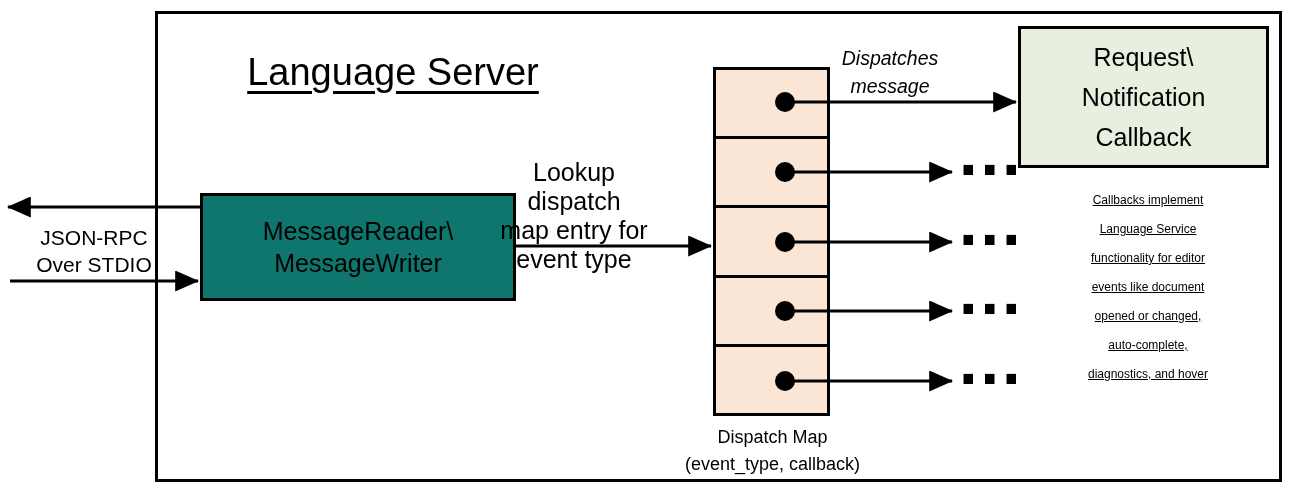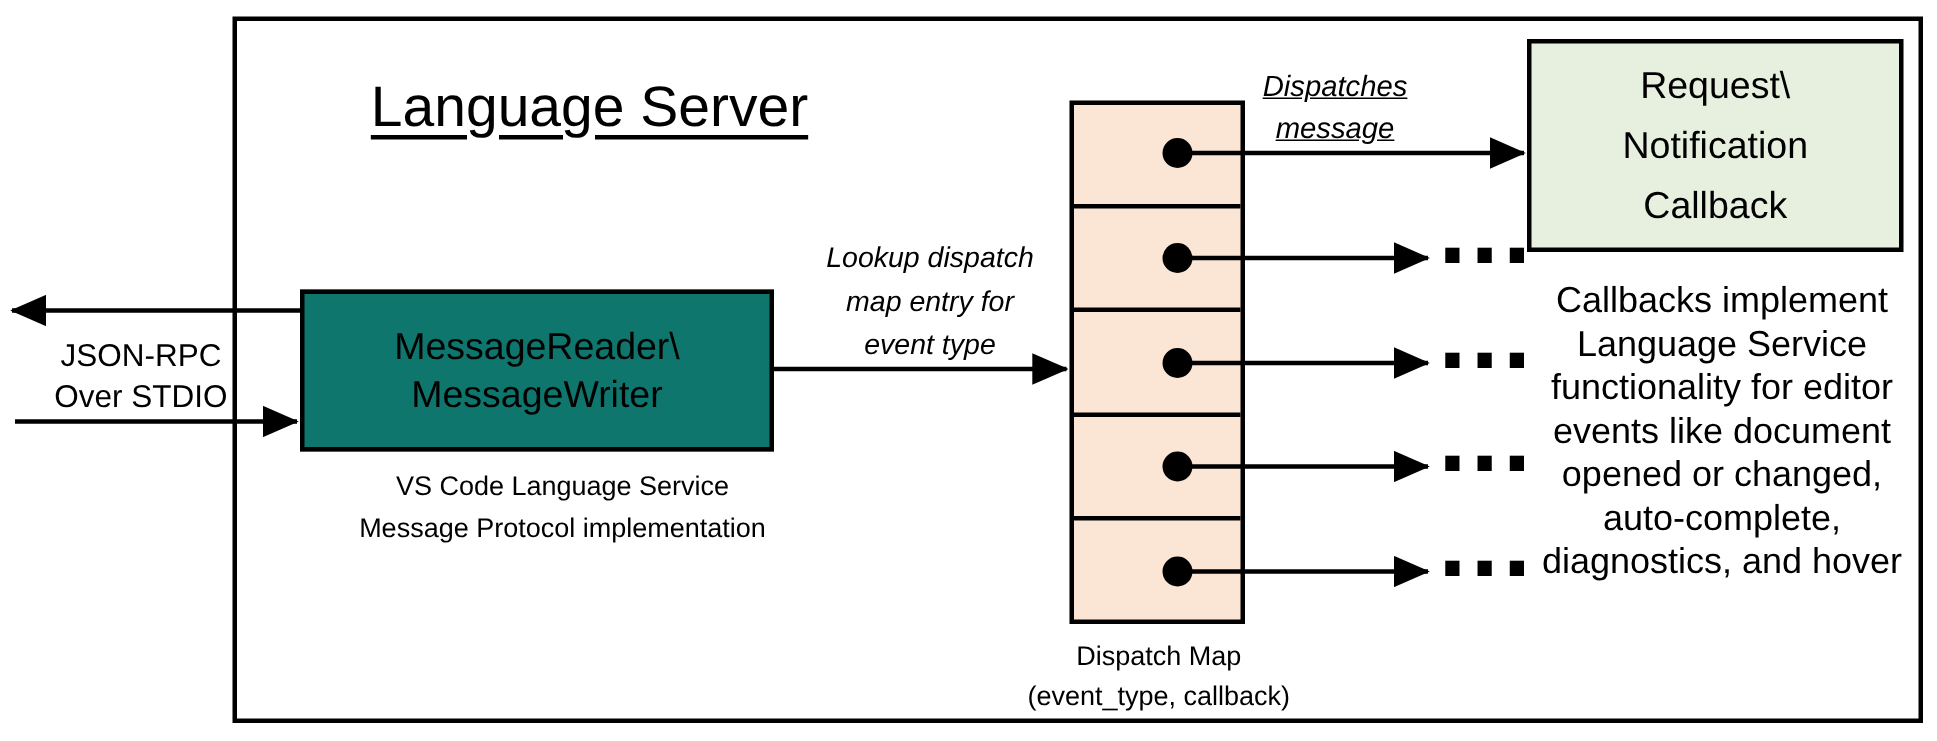--- a/index.html
+++ b/index.html
@@ -49,34 +49,34 @@
 
   .reader-caption {
     left: 222px; top: 310px; width: 306px;
     font-size: 18px; line-height: 28px;
   }
   .json-rpc-label {
     left: 18px; top: 224px; width: 152px;
     font-size: 21px; line-height: 27px;
   }
   .lookup-label {
-    left: 534px; top: 158px; width: 172px;
-    font-style: italic; font-size: 19px; line-height: 29px;
+    left: 488px; top: 158px; width: 172px;
+    font-size: 25px; line-height: 29px;
   }
   .dispatches-label {
     left: 812px; top: 44px; width: 156px;
-    font-style: italic; font-size: 19.5px; line-height: 28px; text-decoration: underline;
+    font-style: italic; font-size: 19.5px; line-height: 28px;
   }
   .map-caption {
     left: 650px; top: 424px; width: 245px;
     font-size: 18px; line-height: 27px; text-align: center;
   }
   .callbacks-note {
     left: 1023px; top: 186px; width: 250px;
-    font-size: 24px; line-height: 29px;
+    font-size: 12px; line-height: 29px; text-decoration: underline;
   }
   .ellipsis {
     width: 70px; text-align: left;
     font-family: "DejaVu Sans", sans-serif;
     font-weight: bold; font-size: 54px; line-height: 54px;
     letter-spacing: 1px;
   }
   .e-row2 { left: 958px; top: 130px; }
   .e-row3 { left: 958px; top: 200px; }
   .e-row4 { left: 958px; top: 269px; }
@@ -96,22 +96,20 @@
 
   <div class="abs diagram-title center">Language Server</div>
 
   <div class="abs json-rpc-label center preline">JSON-RPC
 Over STDIO</div>
 
   <div class="abs reader-box">
     <div class="center preline">MessageReader\
 MessageWriter</div>
   </div>
-  <div class="abs reader-caption center preline">VS Code Language Service
-Message Protocol implementation</div>
 
   <div class="abs lookup-label center preline">Lookup dispatch
 map entry for
 event type</div>
 
   <div class="abs dispatch-map">
     <div class="map-cell"></div>
     <div class="map-cell"></div>
     <div class="map-cell"></div>
     <div class="map-cell"></div>

